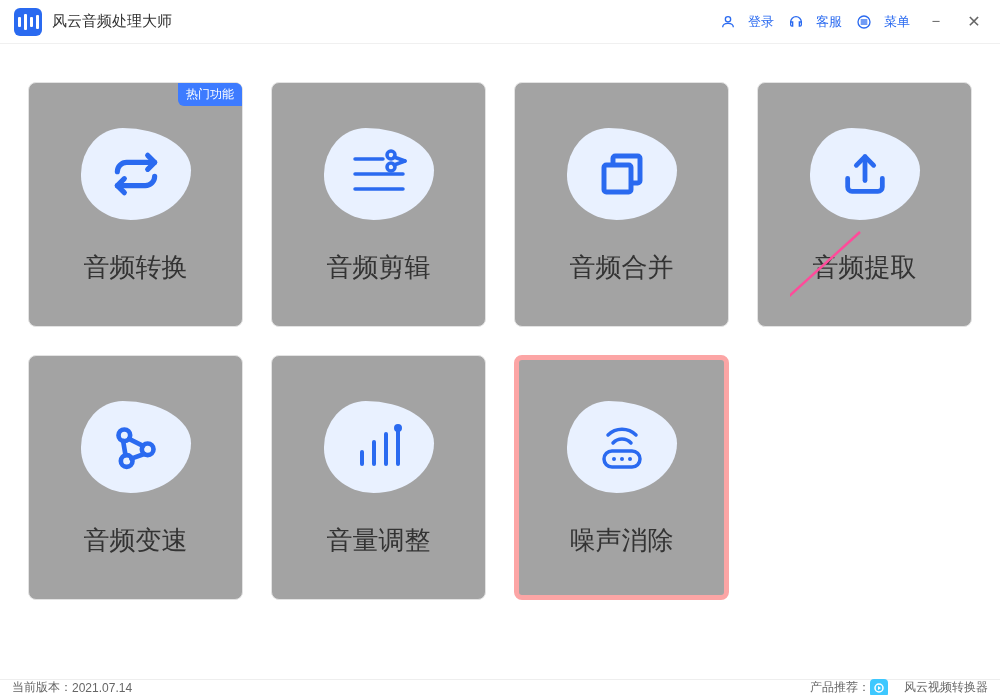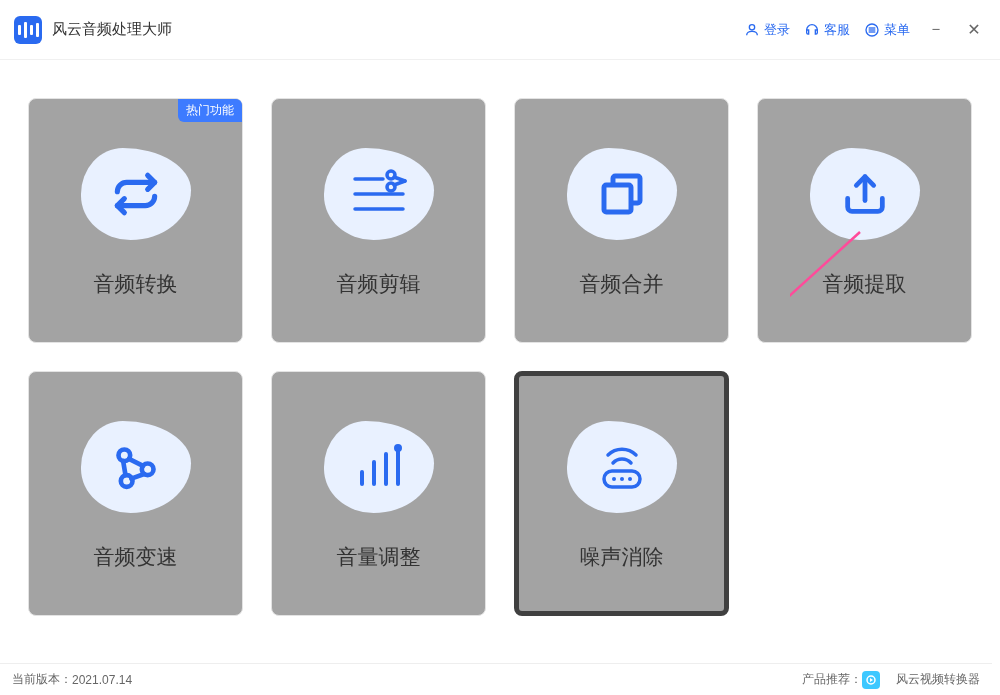--- a/index.html
+++ b/index.html
@@ -7,21 +7,21 @@
       font-family: "Microsoft YaHei", "PingFang SC", sans-serif;
       background: #fff;
       width: 1000px;
       height: 695px;
       overflow: hidden;
       position: relative;
     }
     .titlebar {
       display: flex;
       align-items: center;
-      height: 60px;
+      height: 44px;
       padding: 0 14px;
       border-bottom: 1px solid #f0f0f0;
     }
     .app-logo {
       width: 28px; height: 28px;
       background: #2a6af0;
       border-radius: 6px;
       display: flex; align-items: center; justify-content: center;
       gap: 3px;
       margin-right: 10px;
@@ -30,21 +30,21 @@
       display: inline-block;
       width: 3px; background: #fff; border-radius: 1px;
     }
     .app-logo span:nth-child(1){height:10px}
     .app-logo span:nth-child(2){height:16px}
     .app-logo span:nth-child(3){height:10px}
     .app-logo span:nth-child(4){height:14px}
     .app-title { font-size: 15px; color: #333; }
     .titlebar-spacer { flex: 1; }
     .titlebar-actions { display: flex; align-items: center; gap: 14px; }
-    .tb-item { display: flex; align-items: center; gap: 4px; cursor: pointer; font-size: 13px; color: #2a6af0; }
+    .tb-item { display: flex; align-items: center; gap: 12px; cursor: pointer; font-size: 13px; color: #2a6af0; }
     .tb-item svg { width: 16px; height: 16px; }
     .tb-ctrl { width: 24px; text-align: center; cursor: pointer; color:#666; font-size:16px; }
     .grid {
       display: grid;
       grid-template-columns: repeat(4, 215px);
       grid-template-rows: repeat(2, 245px);
       gap: 28px;
       padding: 38px 26px 0 26px;
       justify-content: center;
     }
@@ -53,21 +53,21 @@
       border-radius: 8px;
       display: flex;
       flex-direction: column;
       align-items: center;
       justify-content: center;
       position: relative;
       cursor: pointer;
       background:#a3a3a3;
     }
     .card.highlighted {
-      border: 5px solid #404040;
+      border: 5px solid #fca5a5;
       align-items: center;
     }
     .card-badge {
       position: absolute;
       top: 0; right: 0;
       background: #3d7bff;
       color:#fff;
       font-size: 12px;
       padding: 3px 8px;
       border-radius: 0 6px 0 6px;
@@ -80,25 +80,25 @@
     }
     .icon-blob::before{
       content:"";
       position:absolute;
       width:110px; height:92px;
       background:#e9f1ff;
       border-radius: 38% 62% 55% 45% / 50% 46% 54% 48%;
       z-index:0;
     }
     .icon-blob svg { position:relative; z-index:1; }
-    .card-label { font-size: 21px; color:#333; }
+    .card-label { font-size: 26px; color:#333; }
     .footer {
       position: absolute;
-      bottom: 0; left: 0; right: 8px;
-      height: 32px;
+      bottom: 0; left: 0; right: 0;
+      height: 16px;
       border-top: 1px solid #eee;
       display:flex; align-items:center;
       padding: 0 12px;
       font-size: 12px; color:#666;
     }
     .footer-spacer{flex:1}
     .footer-right{display:flex;align-items:center;gap:16px;cursor:pointer}
     .footer-right-icon{
       width:18px;height:18px;background:#3dc8ff;border-radius:4px;
       display:flex;align-items:center;justify-content:center;

